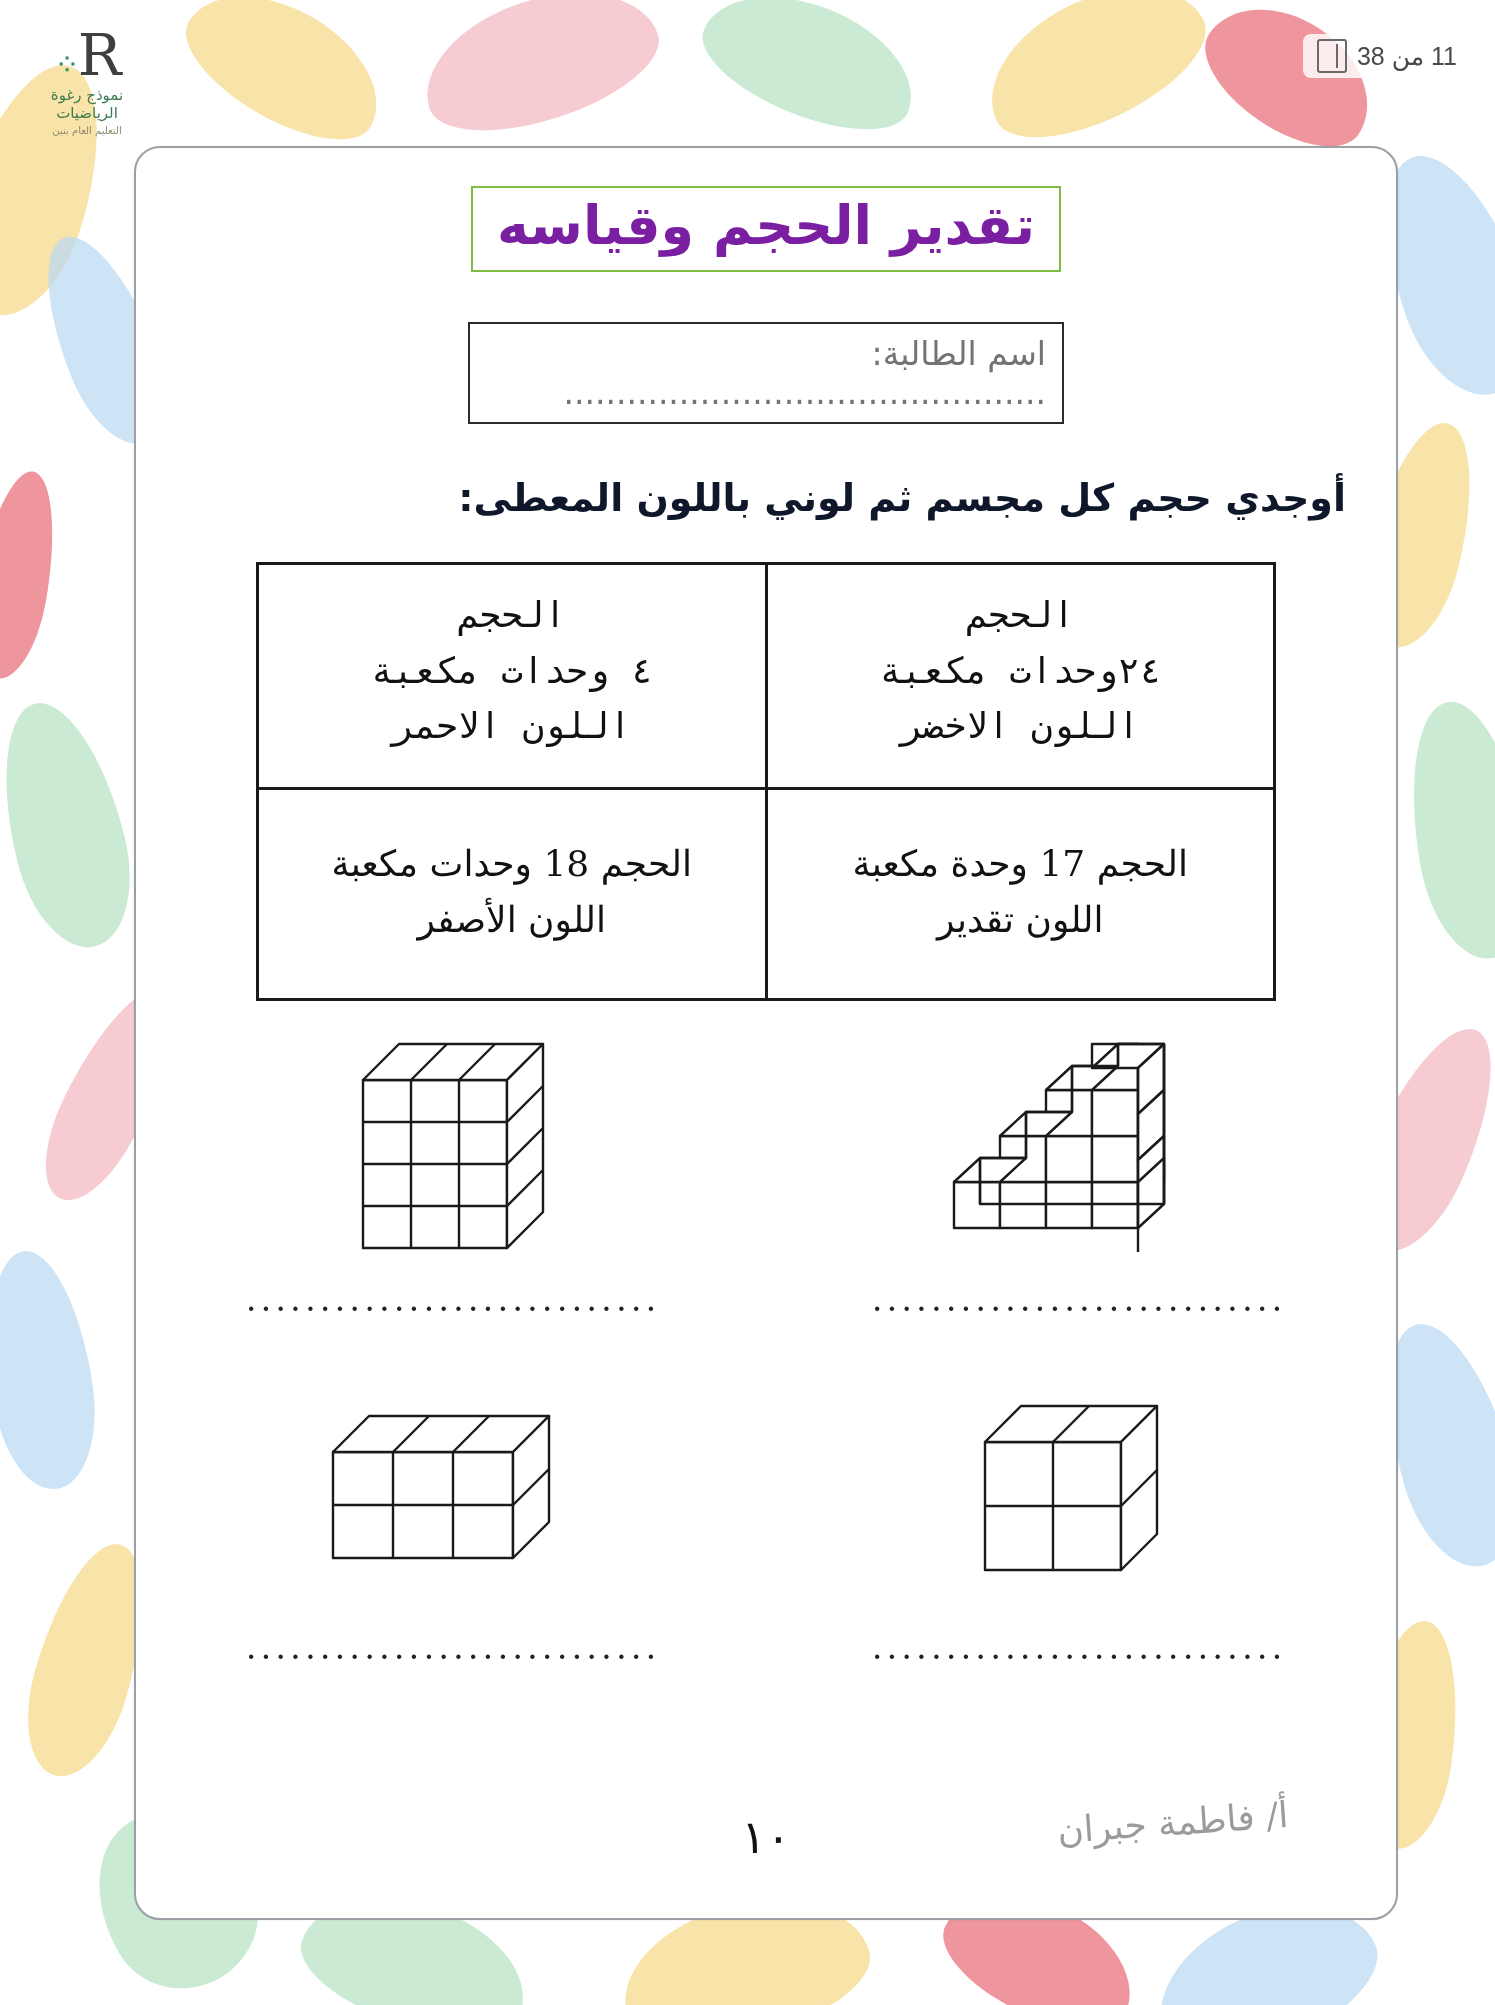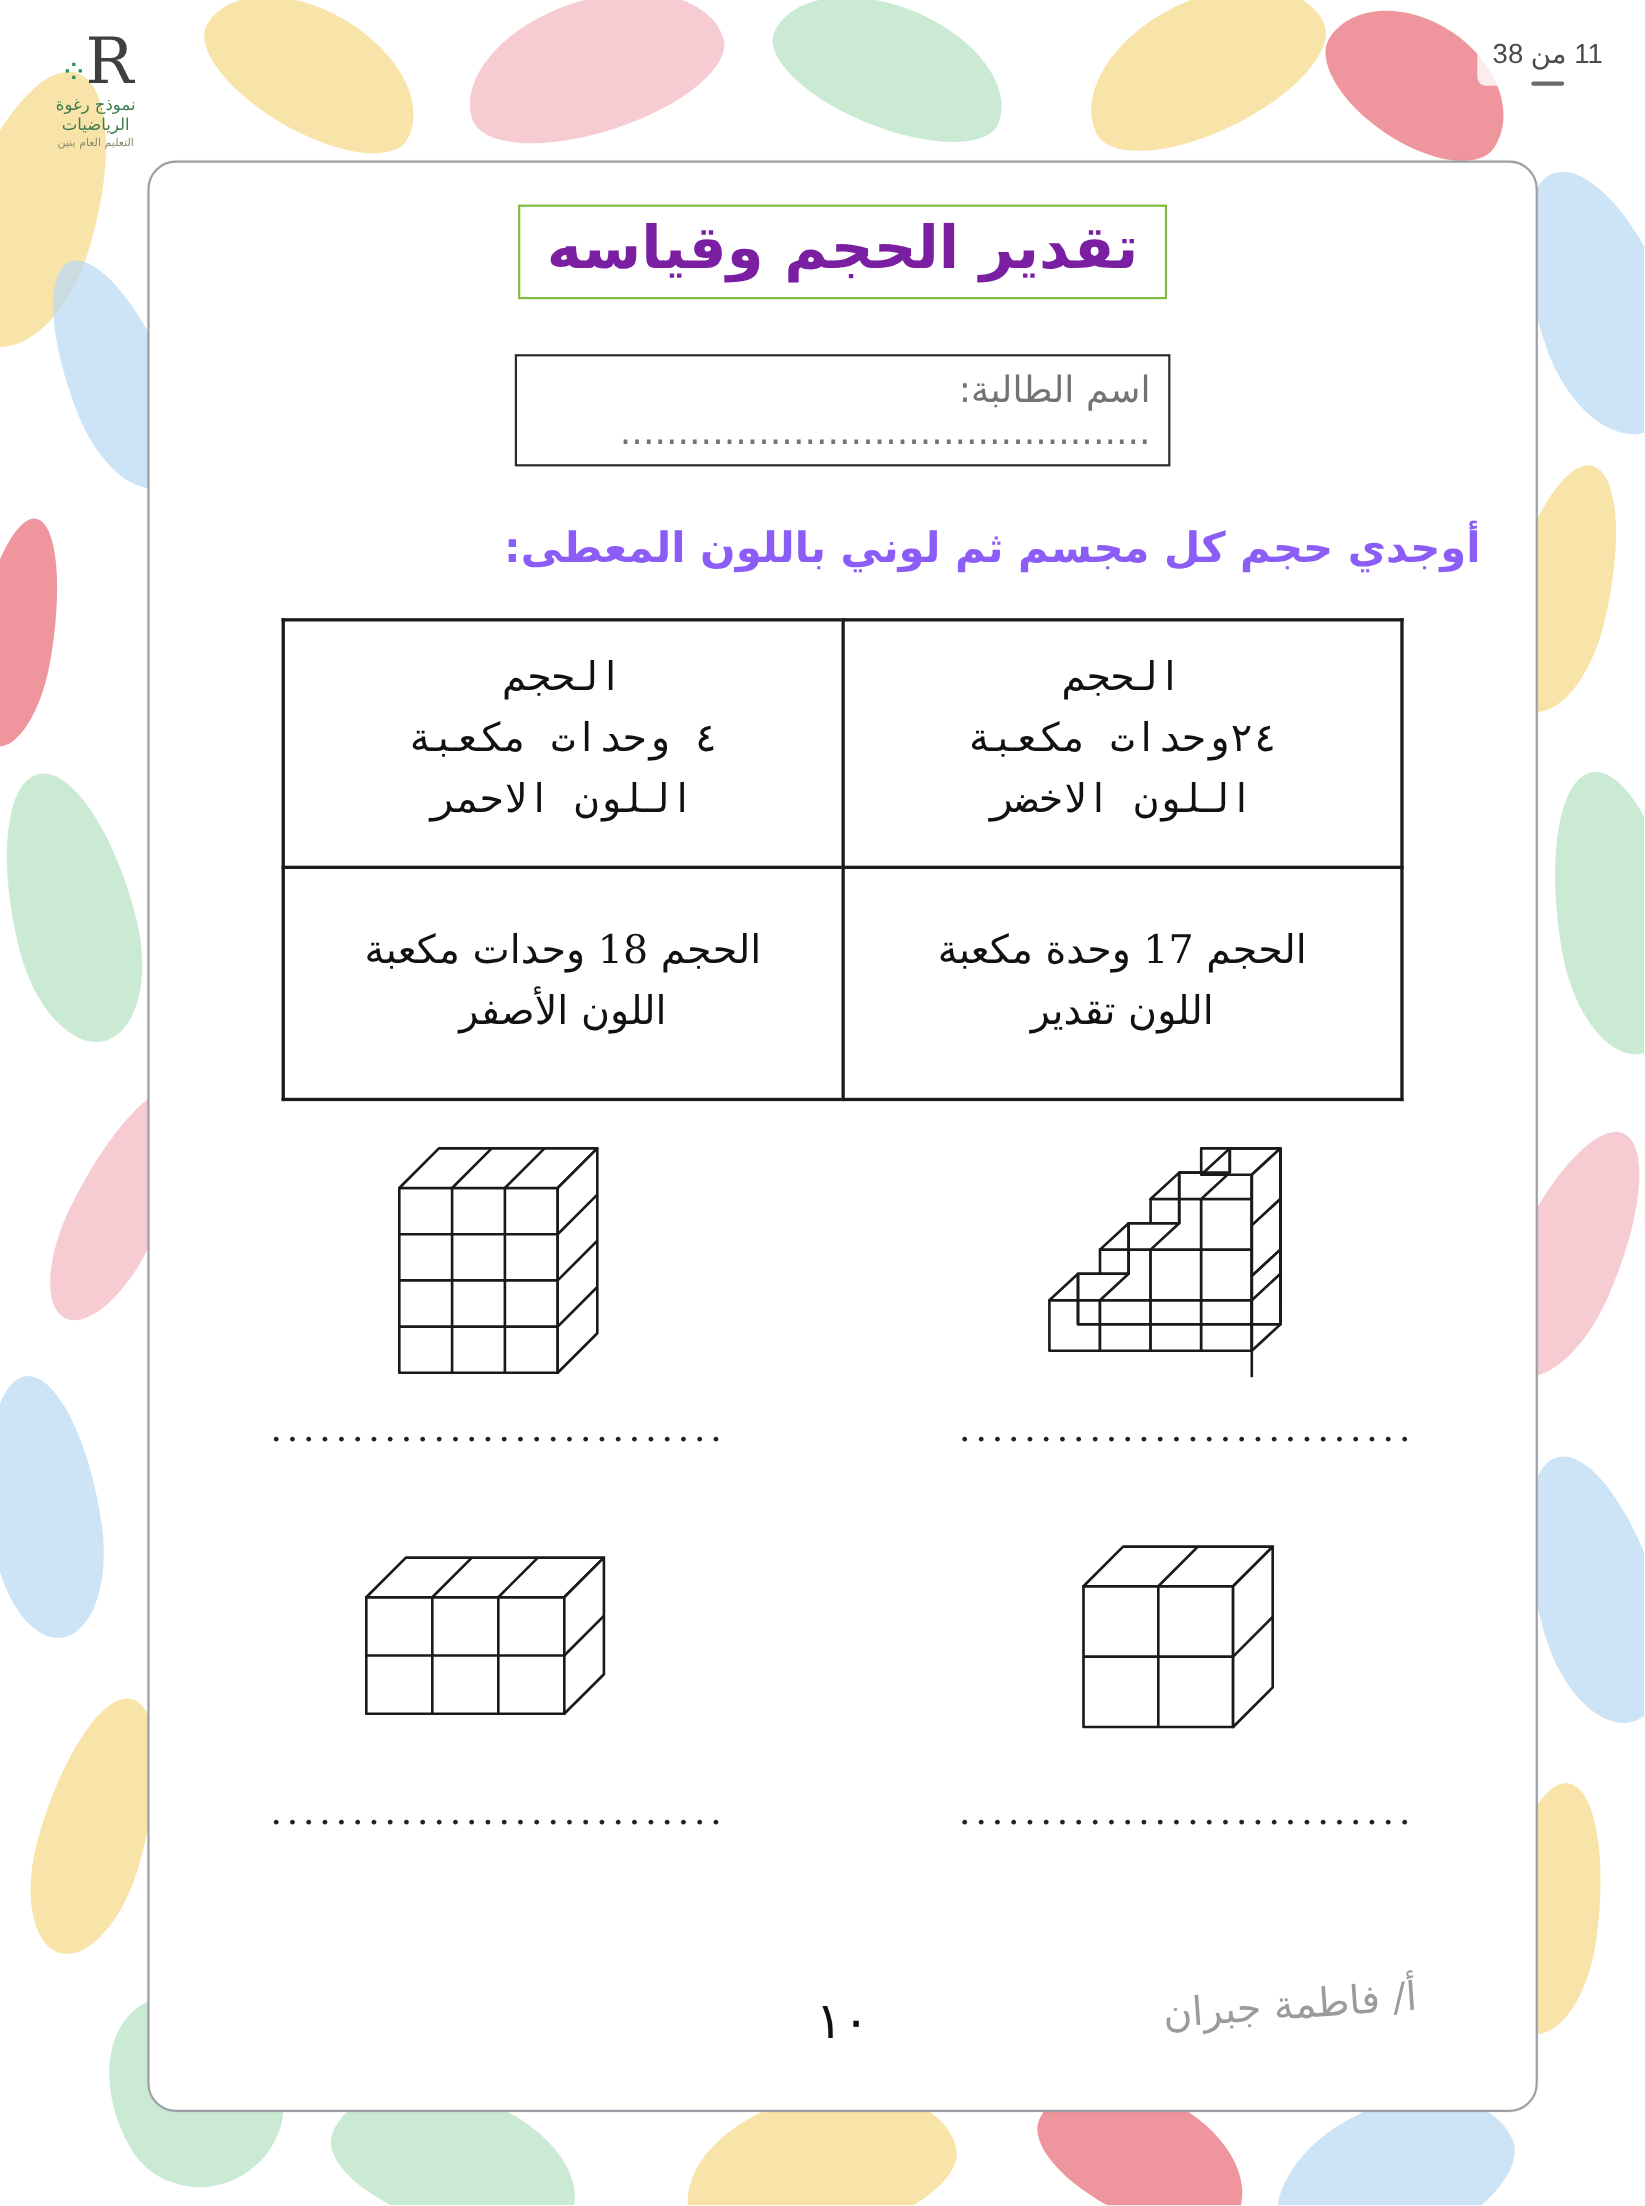--- a/index.html
+++ b/index.html
@@ -37,21 +37,20 @@
     display: flex;
     align-items: center;
     gap: 10px;
     padding: 0 14px;
     border-radius: 8px;
     background: rgba(255,255,255,0.82);
     color: #4a4a4a;
     font-size: 25px;
     font-family: "Liberation Sans", sans-serif;
     direction: rtl;
-    flex-direction: column;
   }
   #page-indicator .book-icon {
     width: 26px;
     height: 30px;
     border: 2.5px solid #6a6a6a;
     border-radius: 3px;
     position: relative;
     display: inline-block;
   }
   #page-indicator .book-icon::before {
@@ -132,21 +131,21 @@
     font-size: 33px;
     color: #737373;
     text-align: right;
     font-family: "DejaVu Sans", sans-serif;
     box-sizing: border-box;
   }
 
   #instruction {
     margin: 52px 46px 0 46px;
     text-align: right;
-    color: #8b5cf6;
+    color: #0f172a;
     font-size: 38px;
     font-weight: bold;
     font-family: "DejaVu Sans", sans-serif;
   }
 
   
   #legend-table {
     margin: 42px auto 0 auto;
     width: 1020px;
     border-collapse: collapse;

